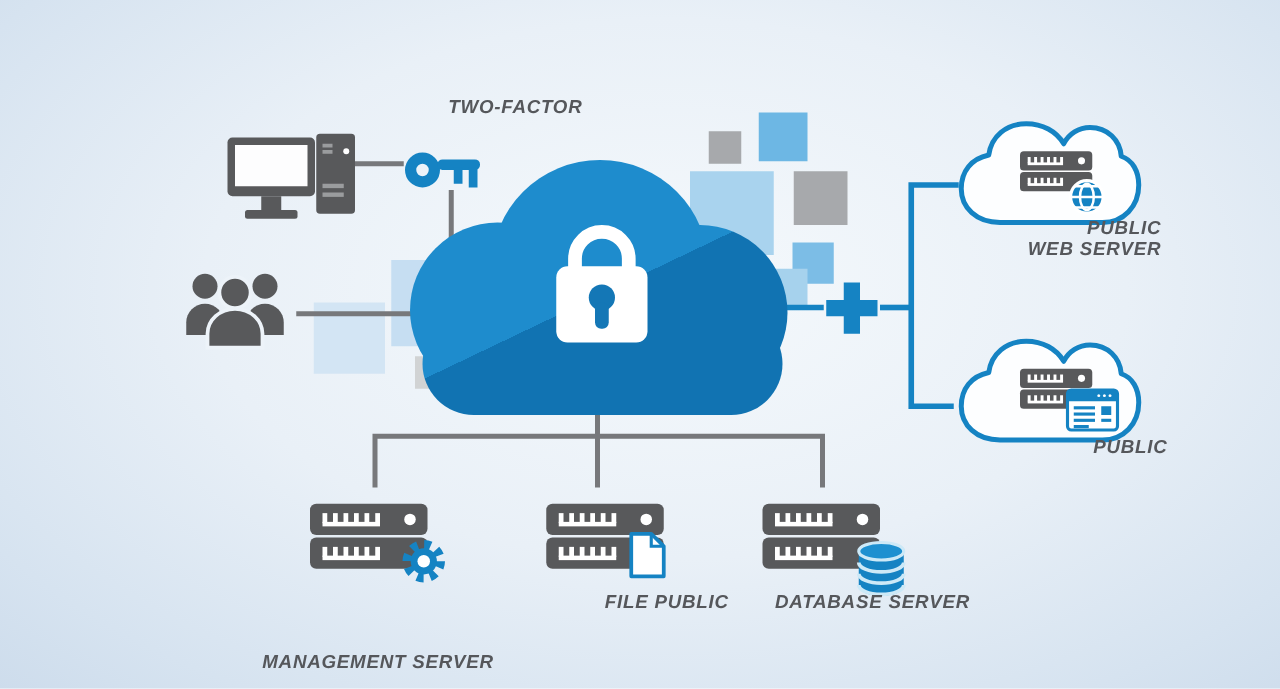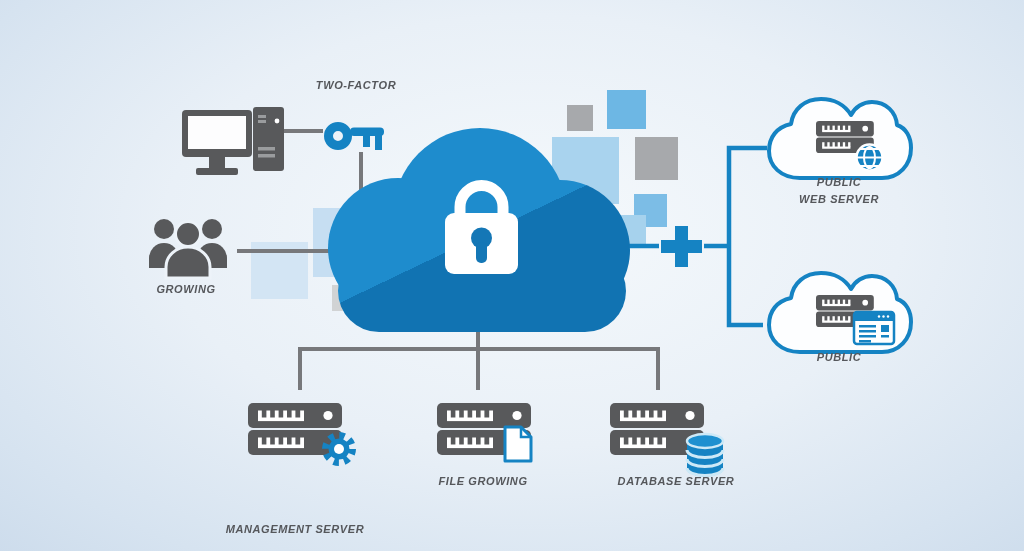--- a/index.html
+++ b/index.html
@@ -3,22 +3,22 @@
 <meta charset="utf-8">
 <style>
   html,body{margin:0;padding:0;}
   .stage{
     position:relative;width:1024px;height:551px;overflow:hidden;
     background:radial-gradient(ellipse 820px 480px at 52% 42%, #f5f9fc 0%, #e9f0f7 45%, #d6e3f0 78%, #c9d9ea 100%);
     font-family:"Liberation Sans", sans-serif;
   }
   svg.scene{position:absolute;left:0;top:0;}
   .lbl{
-    position:absolute;text-align:center;color:#55575b;
-    font-weight:700;font-style:italic;font-size:11px;line-height:17px;
+    position:absolute;text-align:right;color:#55575b;
+    font-weight:700;font-style:italic;font-size:15px;line-height:17px;
     letter-spacing:.6px;white-space:nowrap;
   }
 </style>
 </head>
 <body>
 
 <div class="stage">
 
 <svg class="scene" width="1024" height="551" viewBox="0 0 1024 551">
   <defs>
@@ -177,31 +177,30 @@
       <ellipse cx="705" cy="441" rx="18" ry="7" fill="#1e90d0" stroke="#cde9f7" stroke-width="2.5"></ellipse>
     </g>
   </g>
 </svg>
 
   <div class="lbl" style="left:246px;top:77px;width:220px;">
     <div>TWO-FACTOR</div>
   </div>
 
   <div class="lbl" style="left:106px;top:281px;width:160px;">
-    <div>GROWING</div>
   </div>
 
   <div class="lbl" style="left:749px;top:174px;width:180px;">
     <div>PUBLIC</div>
     <div>WEB SERVER</div>
   </div>
 
   <div class="lbl" style="left:744px;top:349px;width:190px;">
     <div>PUBLIC</div>
   </div>
 
   <div class="lbl" style="left:195px;top:473px;width:200px;margin-top:48px;">MANAGEMENT SERVER</div>
 
-  <div class="lbl" style="left:383px;top:473px;width:200px;">FILE GROWING</div>
+  <div class="lbl" style="left:383px;top:473px;width:200px;">FILE PUBLIC</div>
 
   <div class="lbl" style="left:576px;top:473px;width:200px;">DATABASE SERVER</div>
 
 </div>
 
 </body></html>

